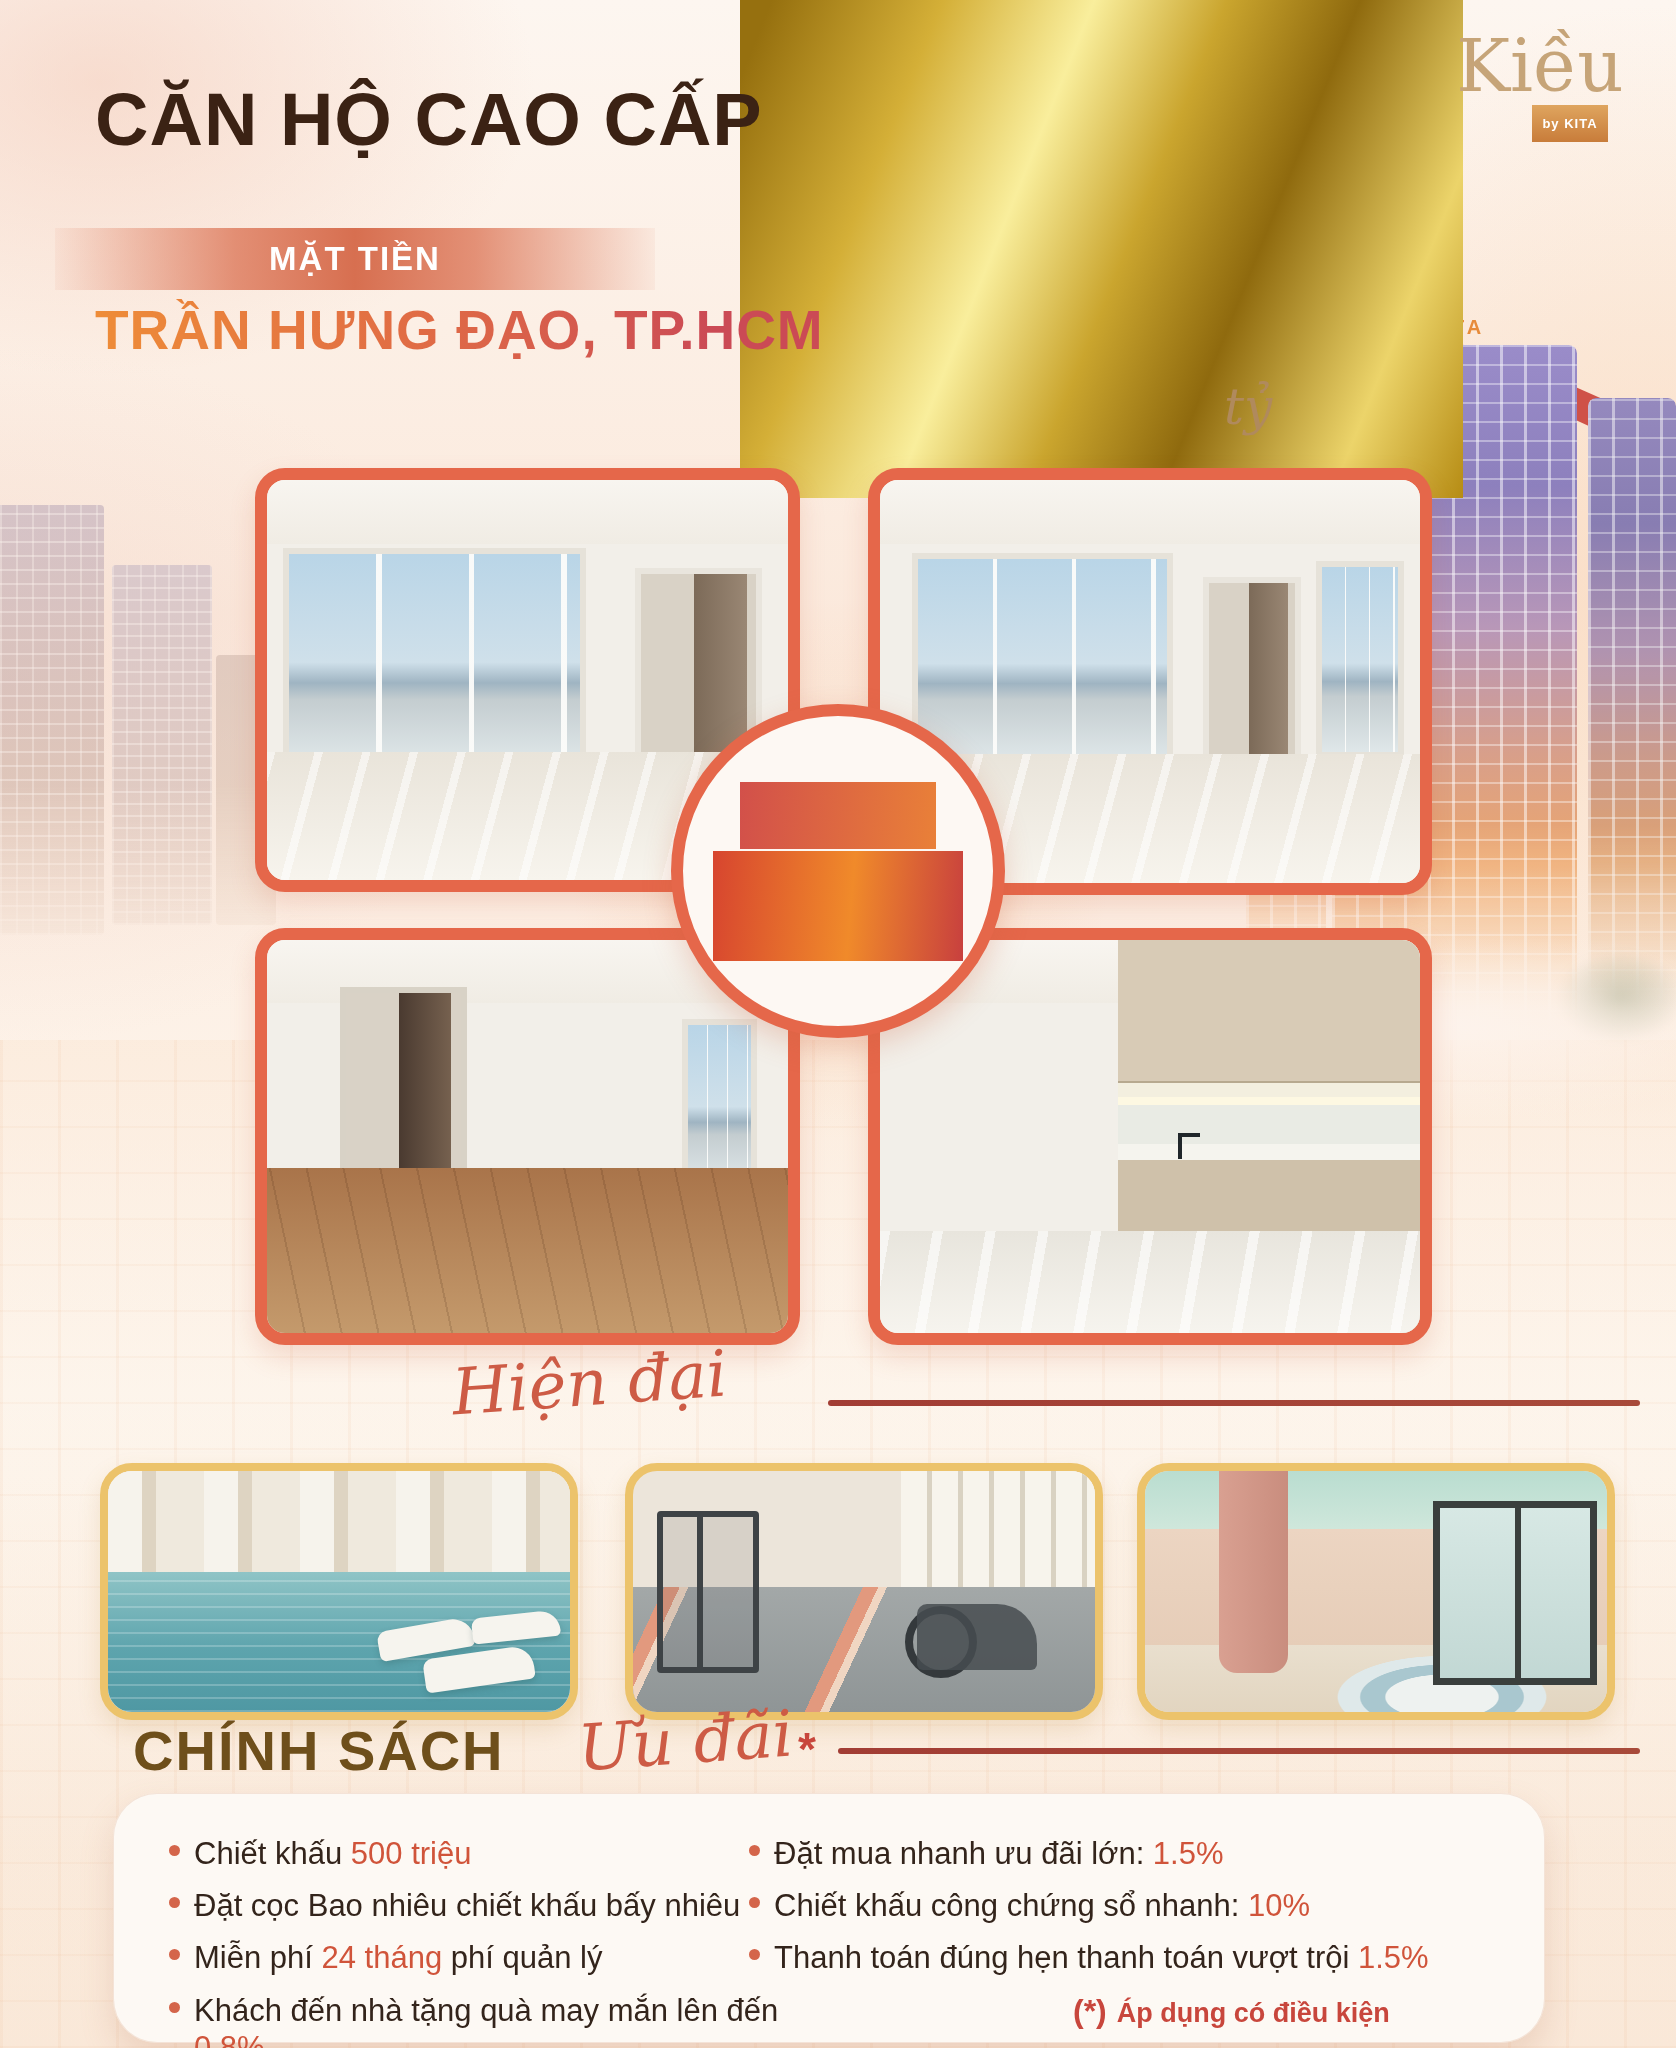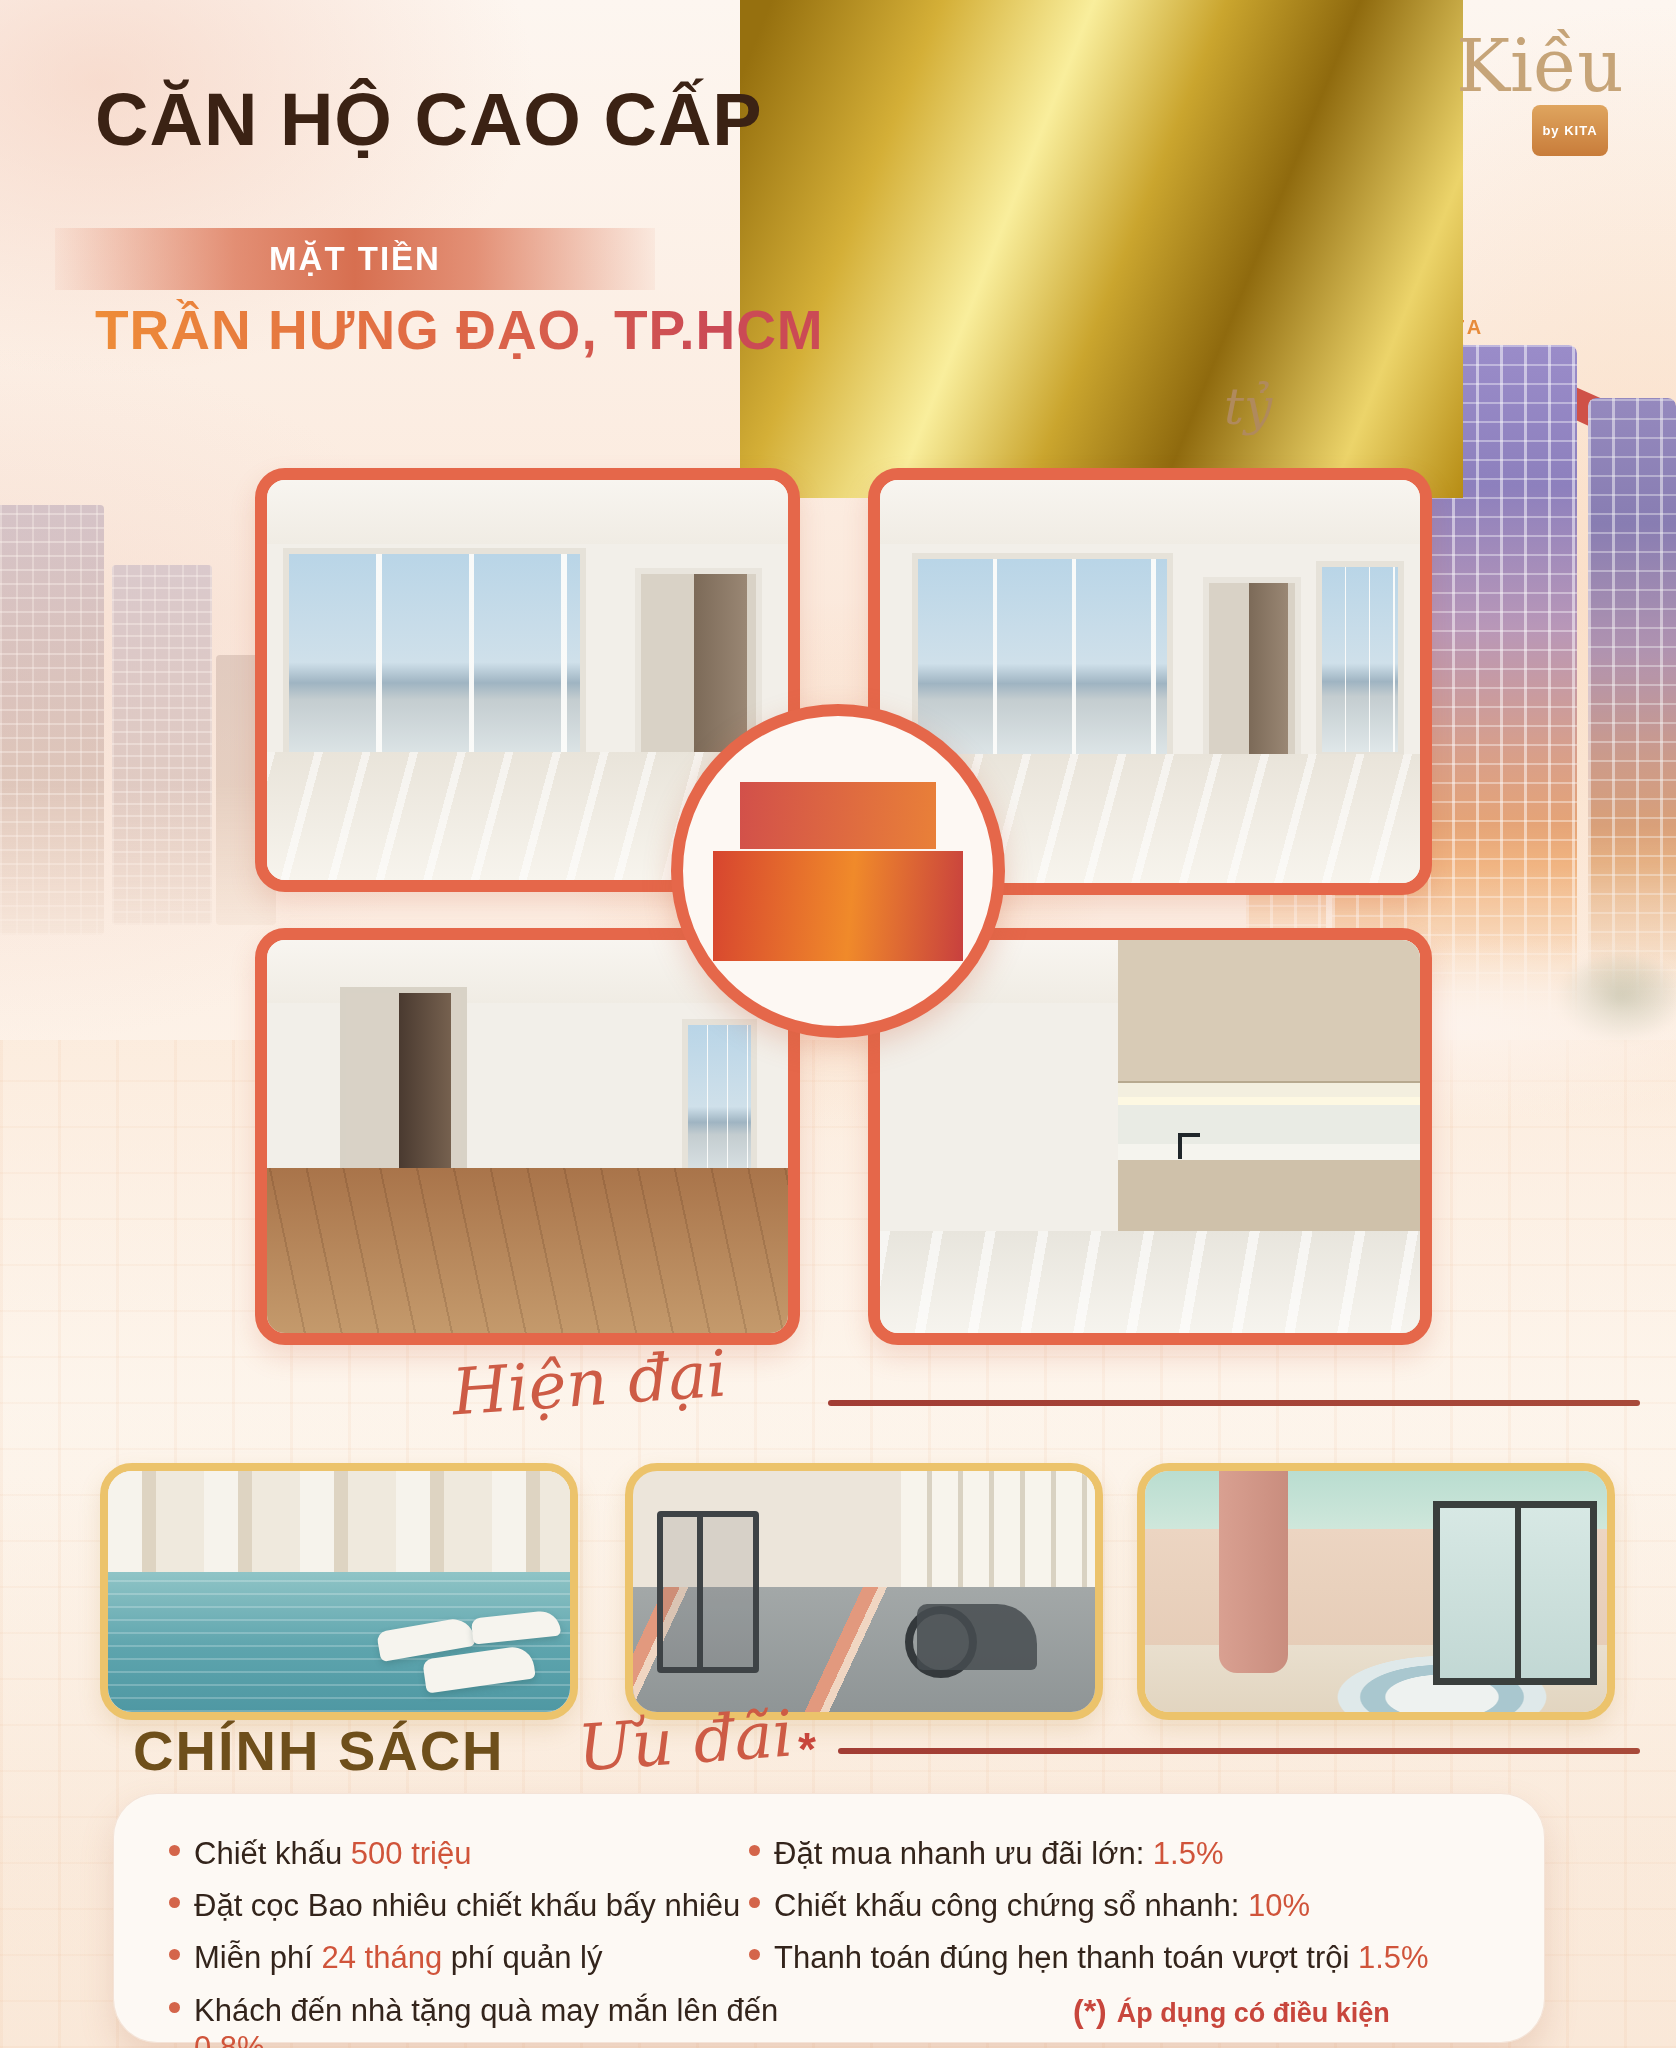--- a/index.html
+++ b/index.html
@@ -68,21 +68,21 @@
   .gtext{-webkit-background-clip:text;background-clip:text;color:transparent;}
   .script{font-family:"DejaVu Serif",serif;font-style:italic;}
   .price-prefix{left:782px;top:224px;z-index:2;font-size:45px;color:#a98a70;}
   .price-number{left:740px;top:-62px;z-index:2;font-family:"DejaVu Serif",serif;font-style:italic;
     font-size:560px;line-height:1;letter-spacing:-.05em;font-weight:700;
     background:linear-gradient(112deg,#96700f 6%,#d4af37 24%,#f9ee9c 40%,#caa52e 54%,#8f6a0e 68%,#ecd46a 86%,#b68c14 100%);
     text-shadow:none;}
   .price-unit{left:1224px;top:378px;z-index:2;font-size:50px;color:#b08a5d;}
   .brand{left:1455px;top:21px;z-index:5;width:170px;text-align:center;}
   .brand-name{font-family:"DejaVu Serif",serif;font-size:72px;line-height:1.25;color:#c6a478;}
-  .brand-by{display:inline-block;margin-top:-6px;margin-left:60px;padding:18px 10px;border-radius:8px;
+  .brand-by{display:inline-block;margin-top:-6px;margin-left:60px;padding:11px 10px;border-radius:0;
     background:linear-gradient(180deg,#dfa55f,#c87c3a);color:#fff;font-size:13px;font-weight:700;letter-spacing:1px;}
   
   .photo{position:absolute;z-index:3;border:12px solid #e5674a;border-radius:30px;overflow:hidden;
     background:#f2efe9;box-shadow:0 12px 26px rgba(205,95,60,.18);}
   .ph1{left:255px;top:468px;width:521px;height:400px;}
   .ph2{left:868px;top:468px;width:540px;height:403px;}
   .ph3{left:255px;top:928px;width:521px;height:393px;}
   .ph4{left:868px;top:928px;width:540px;height:393px;}
   .photo .ceiling{position:absolute;left:0;top:0;width:100%;height:16%;background:linear-gradient(180deg,#f8f5f0,#f0ece4);}
   .photo .floor{position:absolute;left:0;bottom:0;width:100%;height:32%;

